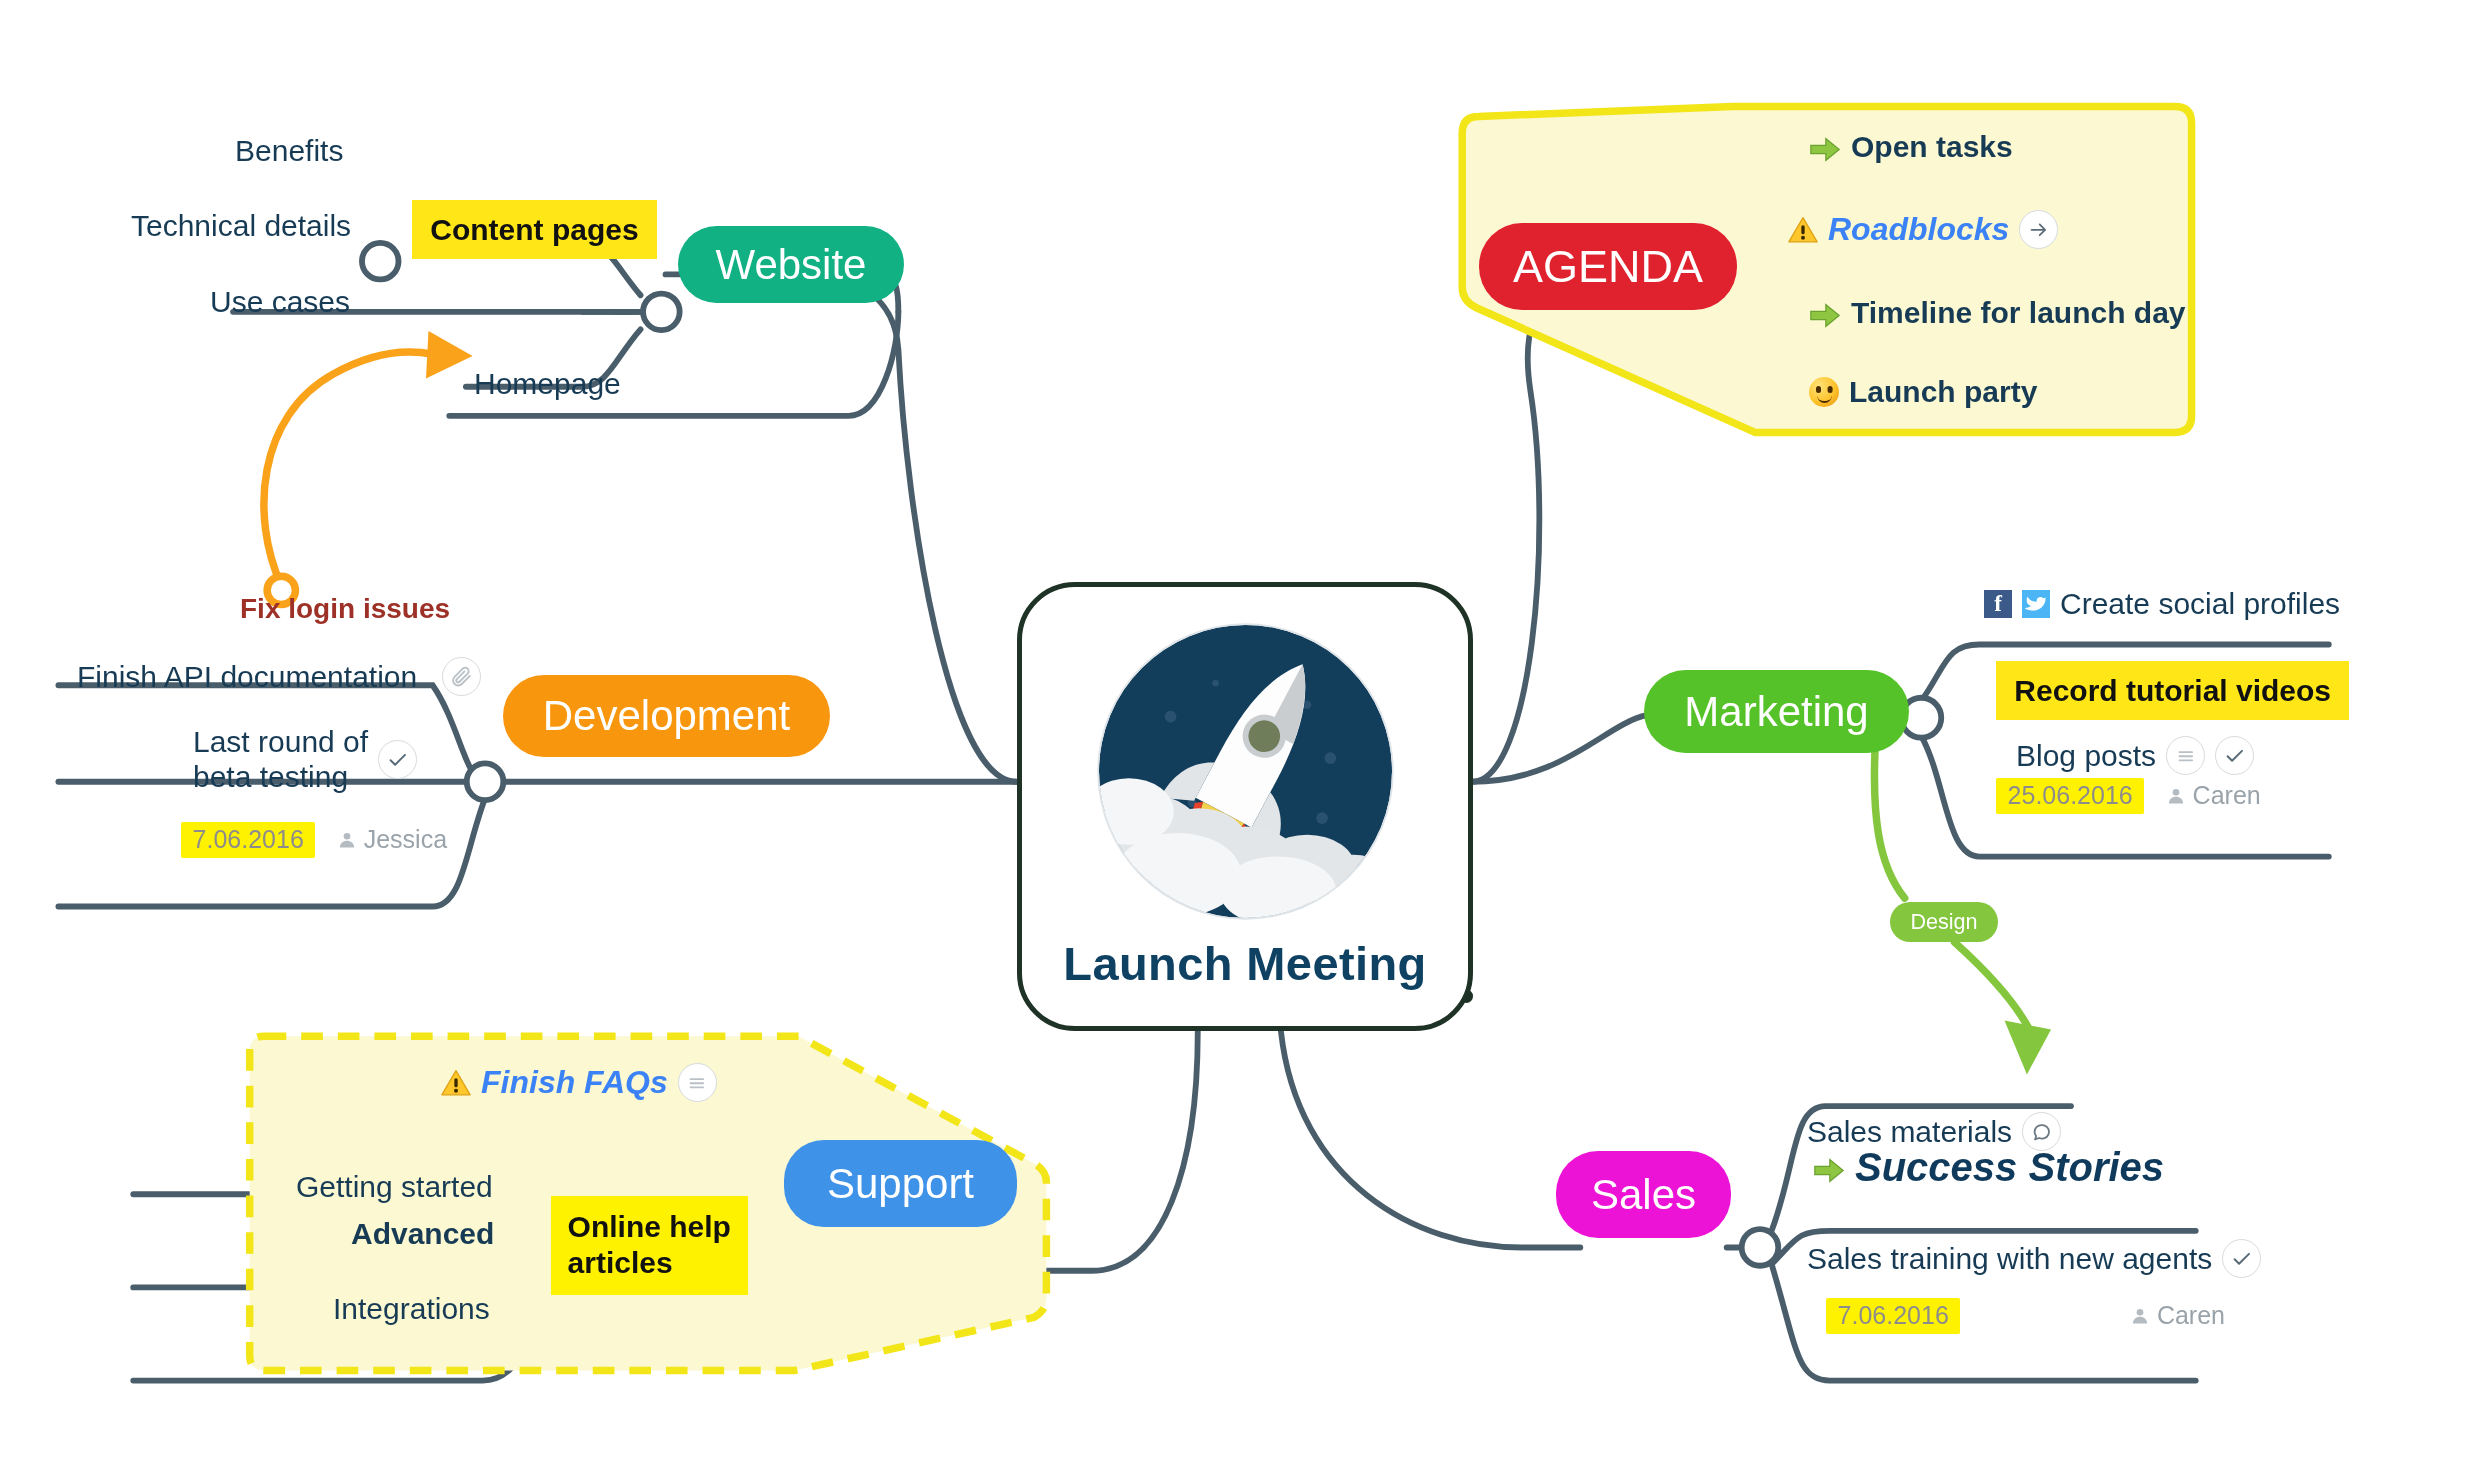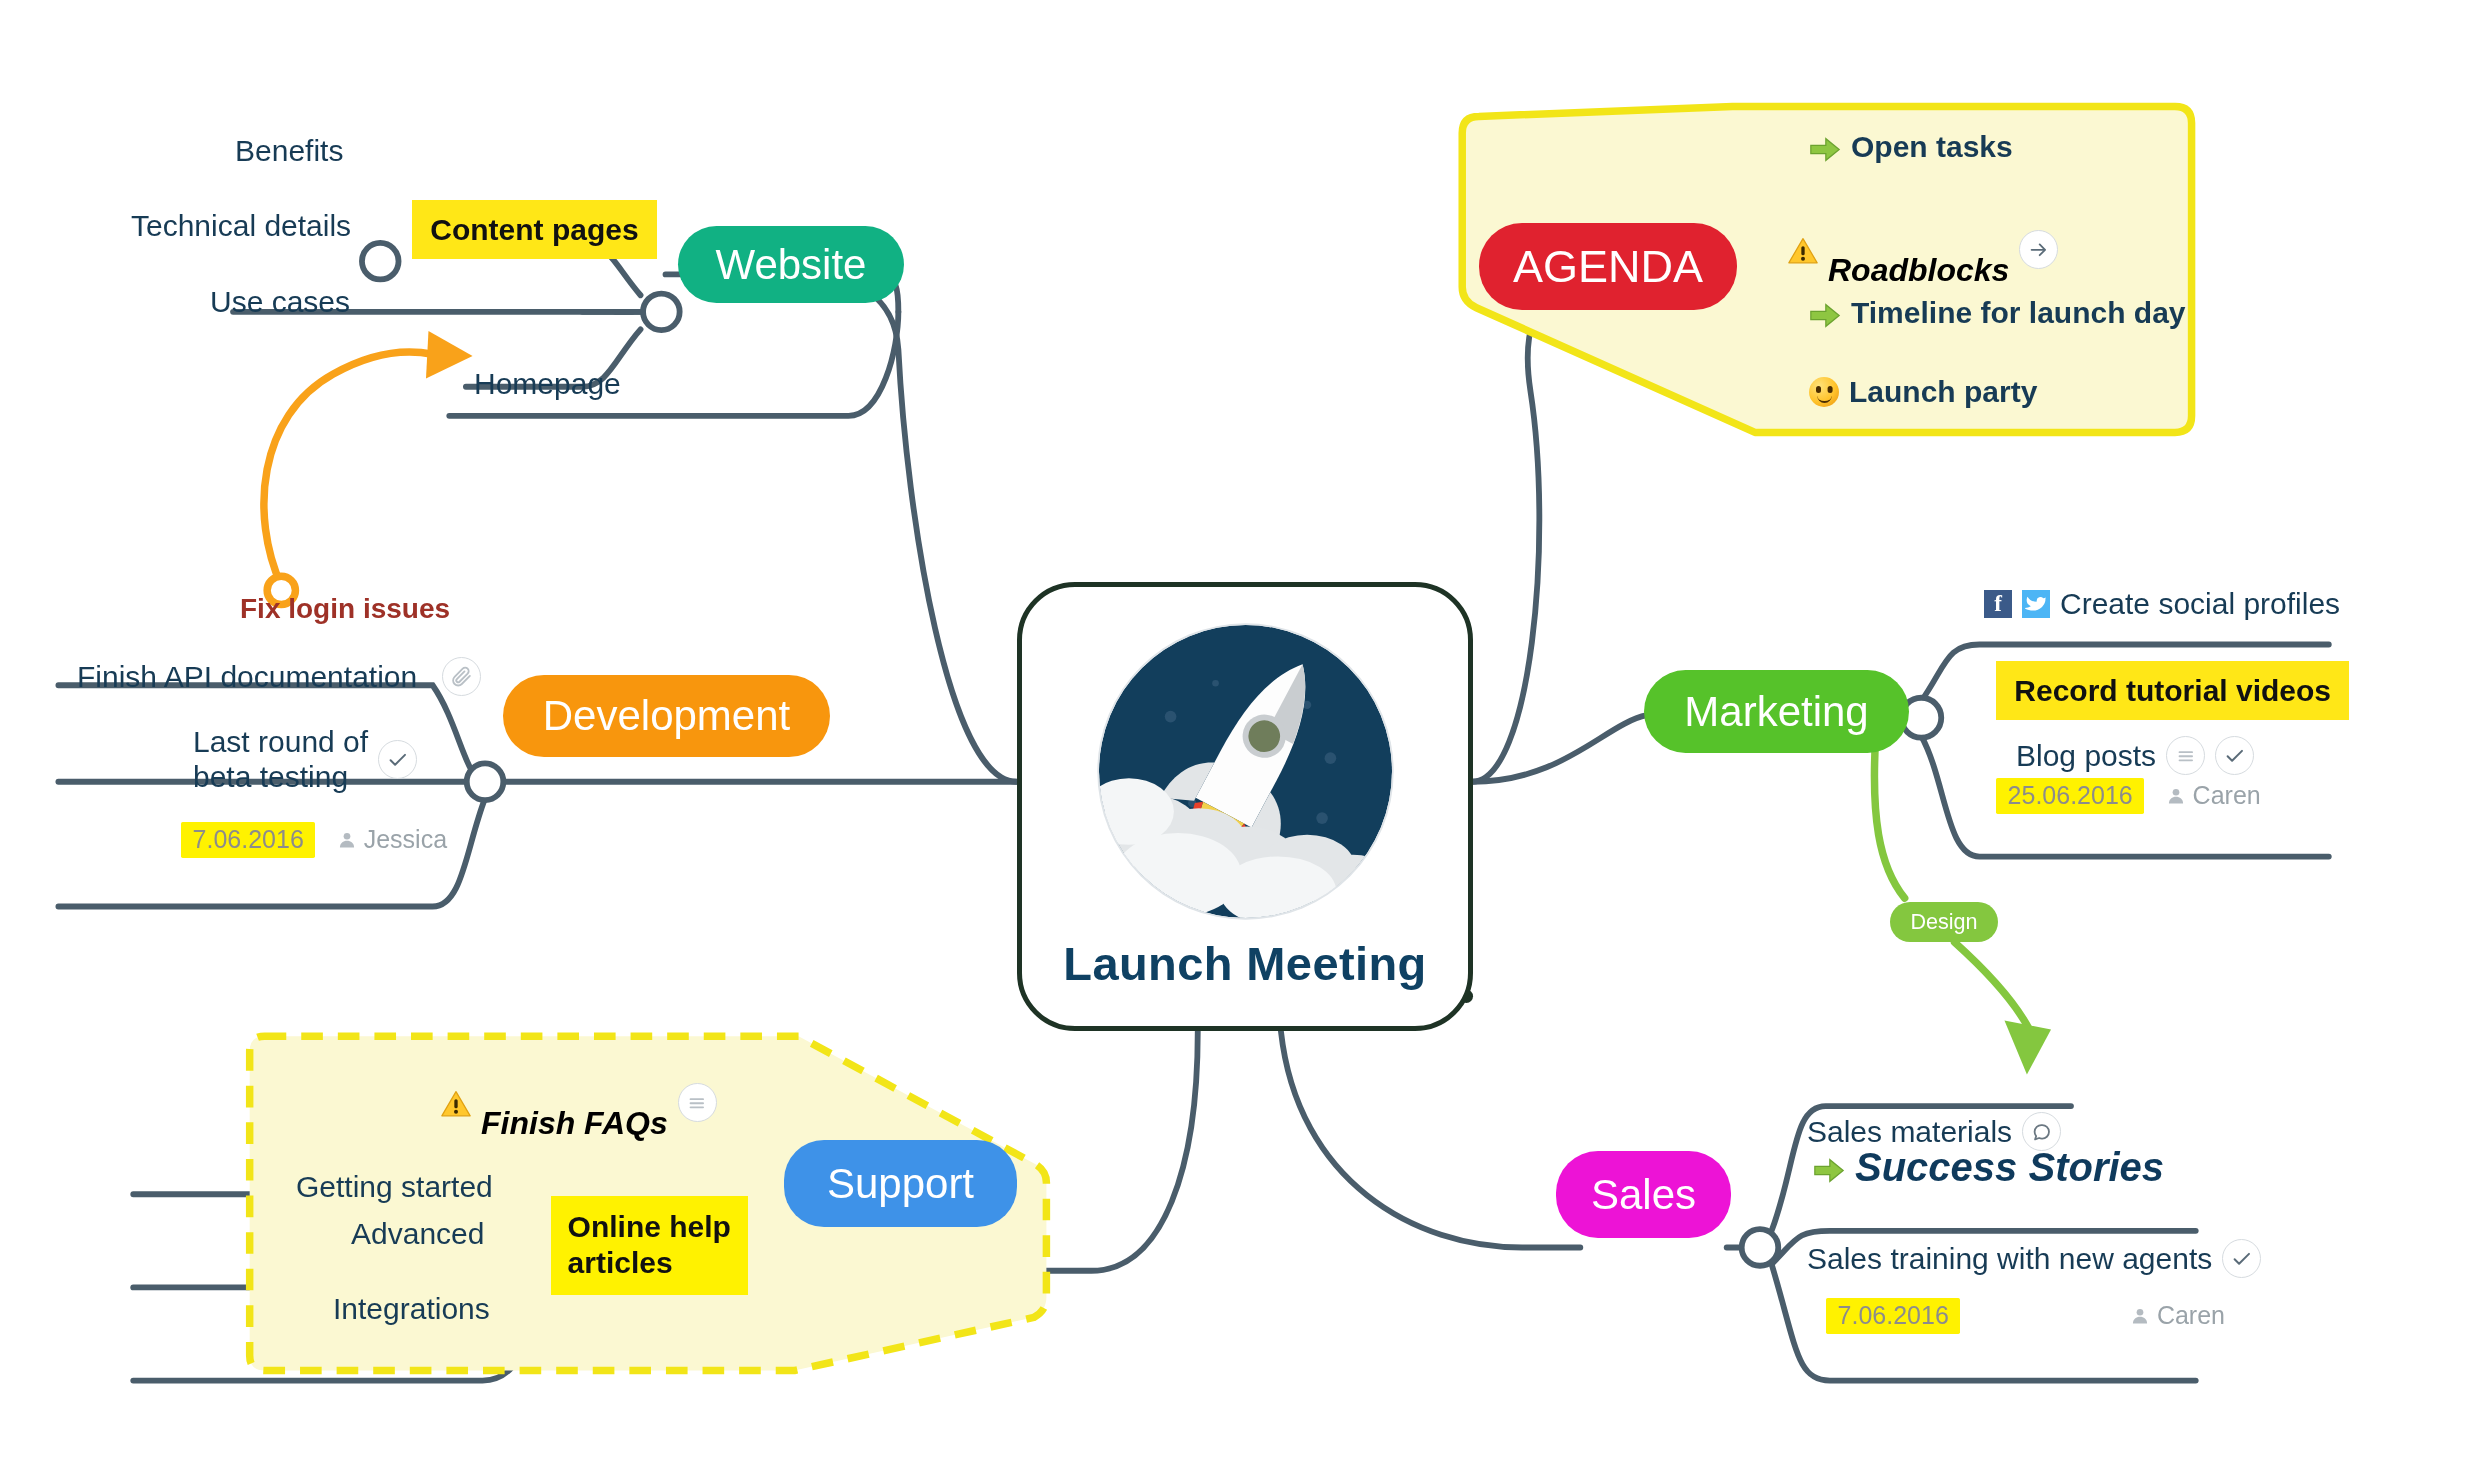--- a/index.html
+++ b/index.html
@@ -23,21 +23,21 @@
   #pill-support   {left:784px; top:1140px;width:233px;height:87px;background:#3e92e8;font-size:42px;border-radius:40px;}
   #pill-agenda    {left:1479px;top:223px; width:258px;height:87px;background:#e0222f;font-size:45px;border-radius:43px;}
   #pill-marketing {left:1644px;top:670px; width:265px;height:83px;background:#56c22a;font-size:42px;}
   #pill-sales     {left:1556px;top:1151px;width:175px;height:87px;background:#ed13d6;font-size:42px;border-radius:42px;}
   #pill-design    {left:1890px;top:902px;width:108px;height:40px;background:#84c73f;font-size:21.6px;border-radius:20px;z-index:8;}
   
   .topic{position:absolute;font-size:30px;color:#173b55;white-space:nowrap;z-index:5;line-height:1.18;}
   .topic.bold{font-weight:bold;}
   .hl{background:#ffe717;font-weight:bold;color:#111;padding:11.6px 18.3px;font-size:30px;}
   .hl2{background:#fff200;font-weight:bold;color:#111;padding:13.3px 16.6px;font-size:30px;line-height:1.2;}
-  .redital{color:#000000;font-style:italic;font-weight:bold;margin-top:42px;}
+  .redital{color:#3b82f6;font-style:italic;font-weight:bold;}
   .redbold{color:#9e3127;font-weight:bold;}
   .navyital{color:#0f3a5c;font-style:italic;font-weight:bold;}
   .row{display:flex;align-items:center;gap:10px;}
   
   .meta{display:flex;align-items:center;gap:21.6px;font-size:25px;color:#9aa3a9;}
   .date{background:#fff200;color:#8c8c8c;padding:3.3px 11.6px;font-size:25px;border-radius:1.7px;}
   .who{display:flex;align-items:center;gap:6.7px;color:#9aa3a9;font-size:25px;}
   
   .tico{display:inline-flex;align-items:center;justify-content:center;width:37px;height:37px;
         border:1.7px solid #d6dbdf;border-radius:50%;background:#fff;flex:0 0 auto;}
@@ -390,17 +390,17 @@
         </svg>
     </span>
   </div>
 
   <div class="topic hl2" style="left:551px;top:1196px;z-index:5;text-align:left;">
     <span>Online help</span><br>
     <span>articles</span>
   </div>
 
   <div class="topic" style="left:296px;top:1129px;z-index:5;margin-top:40px;">Getting started</div>
-  <div class="topic" style="left:351px;top:1216px;z-index:5;">Advanced</div>
+  <div class="topic" style="left:351px;top:1216px;z-index:5;font-weight:bold;">Advanced</div>
   <div class="topic" style="left:333px;top:1291px;z-index:5;">Integrations</div>
 
 </div>
 
 
 </body></html>

